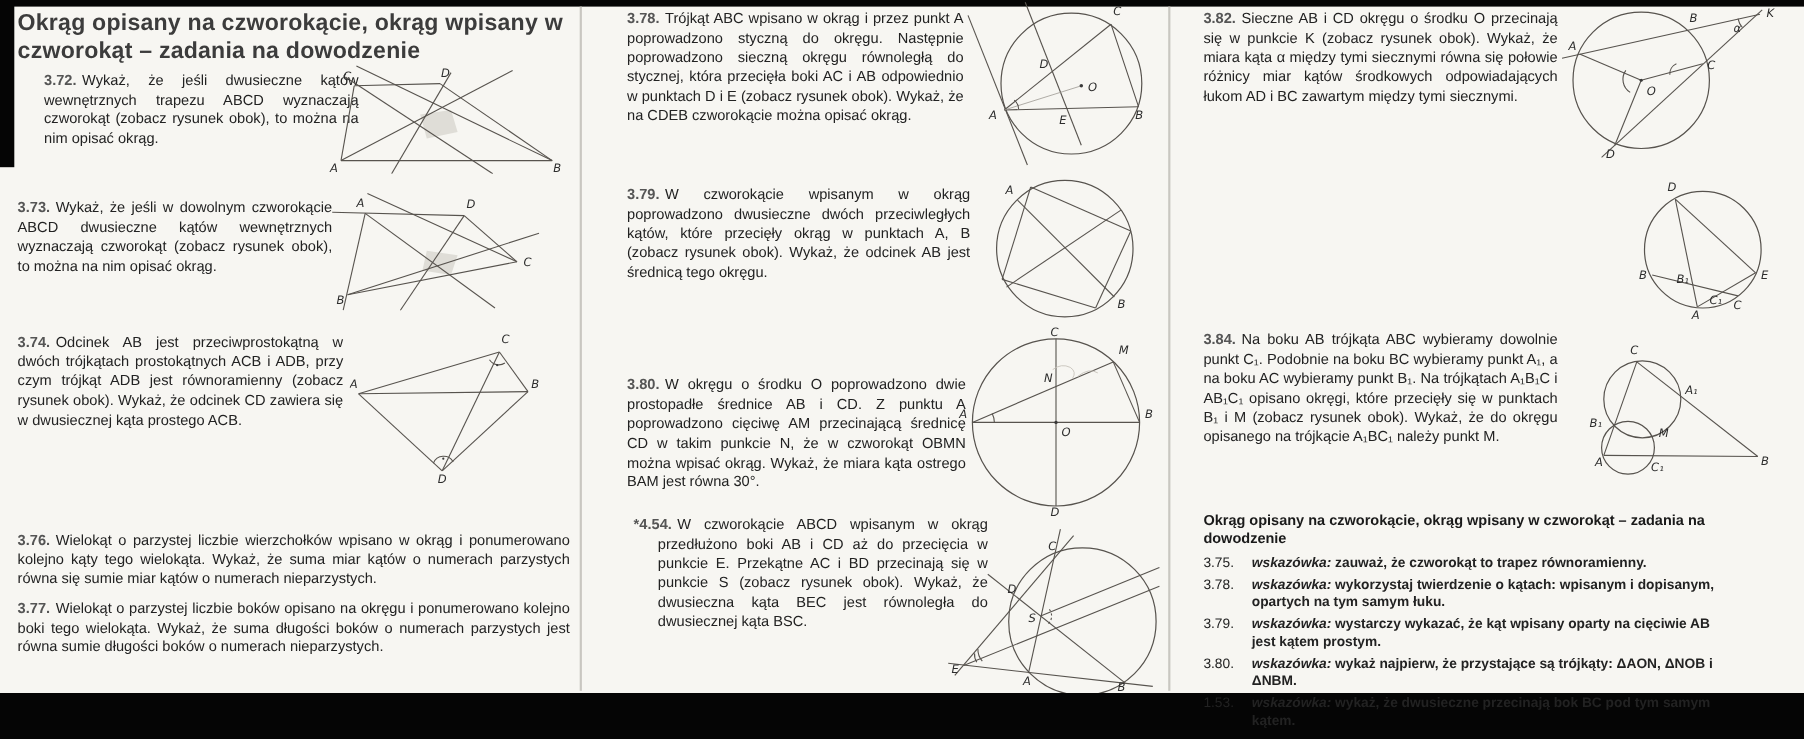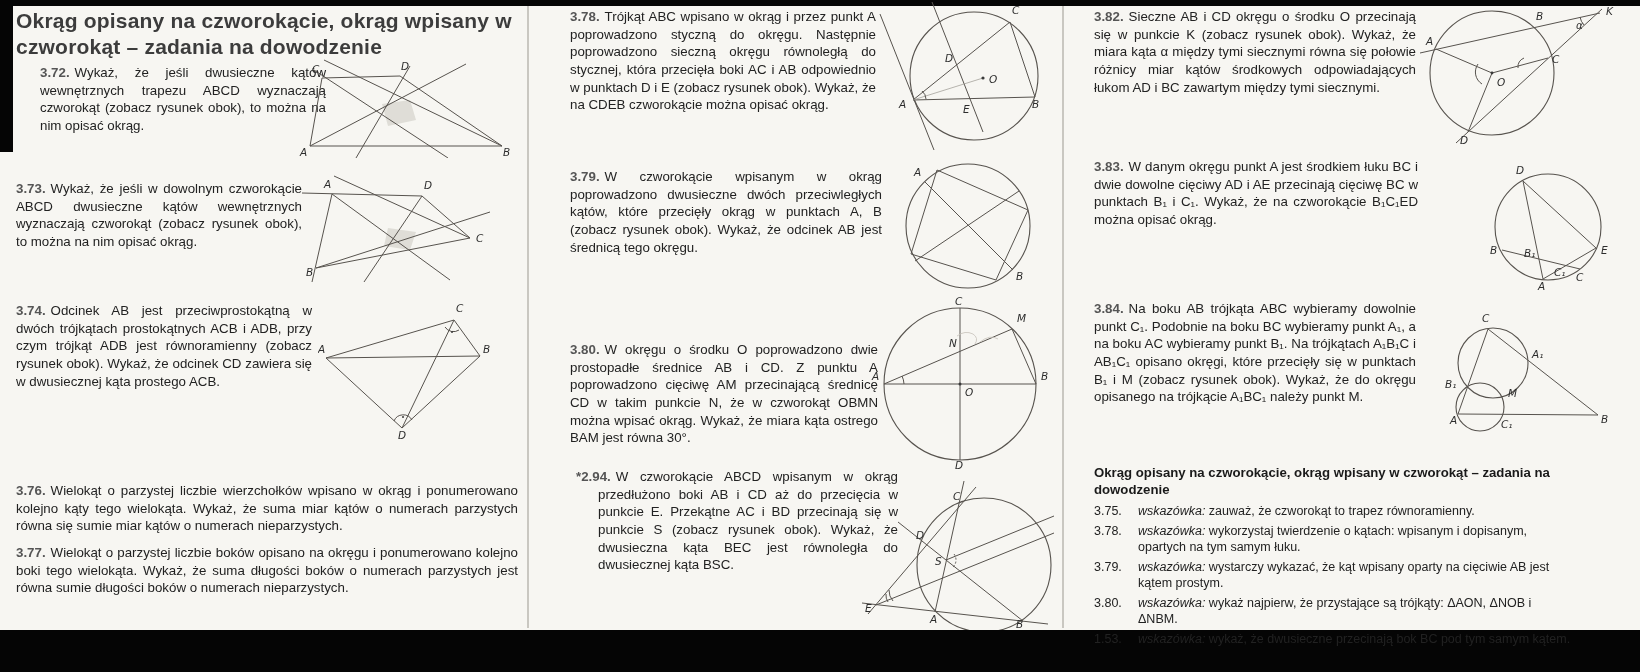--- a/index.html
+++ b/index.html
@@ -18,21 +18,21 @@
   .fig circle.outline{fill:none;stroke:#57534e;stroke-width:1.1;}
   .fig circle.dot{fill:#3a3a3a;stroke:none;}
   .fig polygon.shade{fill:#dbdad4;stroke:none;opacity:.9;}
   .flabel{font-family:"DejaVu Sans",sans-serif;font-style:italic;font-size:10.5px;fill:#2d2d2d;stroke:none;}
   .divider{position:absolute;top:6px;height:622px;width:2px;background:#c9c7c1;}
   .black{position:absolute;background:#050505;}
   .hints{position:absolute;left:1094px;top:464px;width:478px;font-size:12.5px;color:#222;}
   .hhead{font-weight:700;font-size:13.2px;line-height:1.3;margin-bottom:5px;color:#1a1a1a;}
   .hrow{display:flex;margin-bottom:3px;line-height:1.32;}
   .hnum{width:44px;flex:none;}
-  .htext{flex:1;}
+  .htext{flex:1;font-weight:bold;}
   .hkw{font-style:italic;}
 </style>
 </head>
 <body>
 
 <div class="page">
 
   <div class="black" style="left:0;top:0;width:1640px;height:6px;"></div>
   <div class="black" style="left:0;top:0;width:13px;height:152px;"></div>
   <div class="black" style="left:0;top:630px;width:1640px;height:42px;"></div>
@@ -183,21 +183,21 @@
       <text class="flabel" x="155" y="26">M</text>
       <text class="flabel" x="87" y="51">N</text>
       <text class="flabel" x="10" y="84">A</text>
       <text class="flabel" x="103" y="100">O</text>
       <text class="flabel" x="179" y="84">B</text>
       <text class="flabel" x="93" y="173">D</text>
     </svg>
   </div>
 
   <div class="prob hang" style="left:576px;top:468px;width:300px;">
-    <span class="pnum">*2.94.</span><span>W czworokącie ABCD wpisanym w okrąg przedłużono boki AB i CD aż do przecięcia w punkcie E. Przekątne AC i BD przecinają się w punkcie S (zobacz rysunek obok). Wykaż, że dwusieczna kąta BEC jest równoległa do dwusiecznej kąta BSC.</span>
+    <span class="pnum">*4.54.</span><span>W czworokącie ABCD wpisanym w okrąg przedłużono boki AB i CD aż do przecięcia w punkcie E. Przekątne AC i BD przecinają się w punkcie S (zobacz rysunek obok). Wykaż, że dwusieczna kąta BEC jest równoległa do dwusiecznej kąta BSC.</span>
   </div>
   <div class="fig" style="left:842px;top:455px;width:218px;height:175px;">
     <svg viewBox="0 0 218 175">
       <g>
         <circle class="outline" cx="142" cy="110" r="67"></circle>
         <line x1="20" y1="148" x2="206" y2="169"></line>
         <line x1="26" y1="159" x2="134" y2="32"></line>
         <line x1="93" y1="157" x2="122" y2="26"></line>
         <line x1="181" y1="166" x2="56" y2="67"></line>
         <line x1="34" y1="150" x2="212" y2="78"></line>
@@ -235,23 +235,20 @@
       <text class="flabel" x="14" y="45">A</text>
       <text class="flabel" x="124" y="20">B</text>
       <text class="flabel" x="194" y="15">K</text>
       <text class="flabel" x="164" y="29">α</text>
       <text class="flabel" x="140" y="63">C</text>
       <text class="flabel" x="48" y="144">D</text>
       <text class="flabel" x="85" y="86">O</text>
     </svg>
   </div>
 
-  <div class="prob" style="left:1094px;top:158px;width:324px;">
-    <span class="pnum">3.83.</span><span>W danym okręgu punkt A jest środkiem łuku BC i dwie dowolne cięciwy AD i AE przecinają cięciwę BC w punktach B₁ i C₁. Wykaż, że na czworokącie B₁C₁ED można opisać okrąg.</span>
-  </div>
   <div class="fig" style="left:1405px;top:155px;width:235px;height:140px;">
     <svg viewBox="0 0 235 140">
       <g>
         <circle class="outline" cx="143" cy="72" r="53"></circle>
         <line x1="97" y1="95" x2="175" y2="114"></line>
         <line x1="118" y1="26" x2="138" y2="124"></line>
         <line x1="118" y1="26" x2="191" y2="93"></line>
         <line x1="138" y1="124" x2="191" y2="93"></line>
       </g>
       <text class="flabel" x="111" y="19">D</text>

